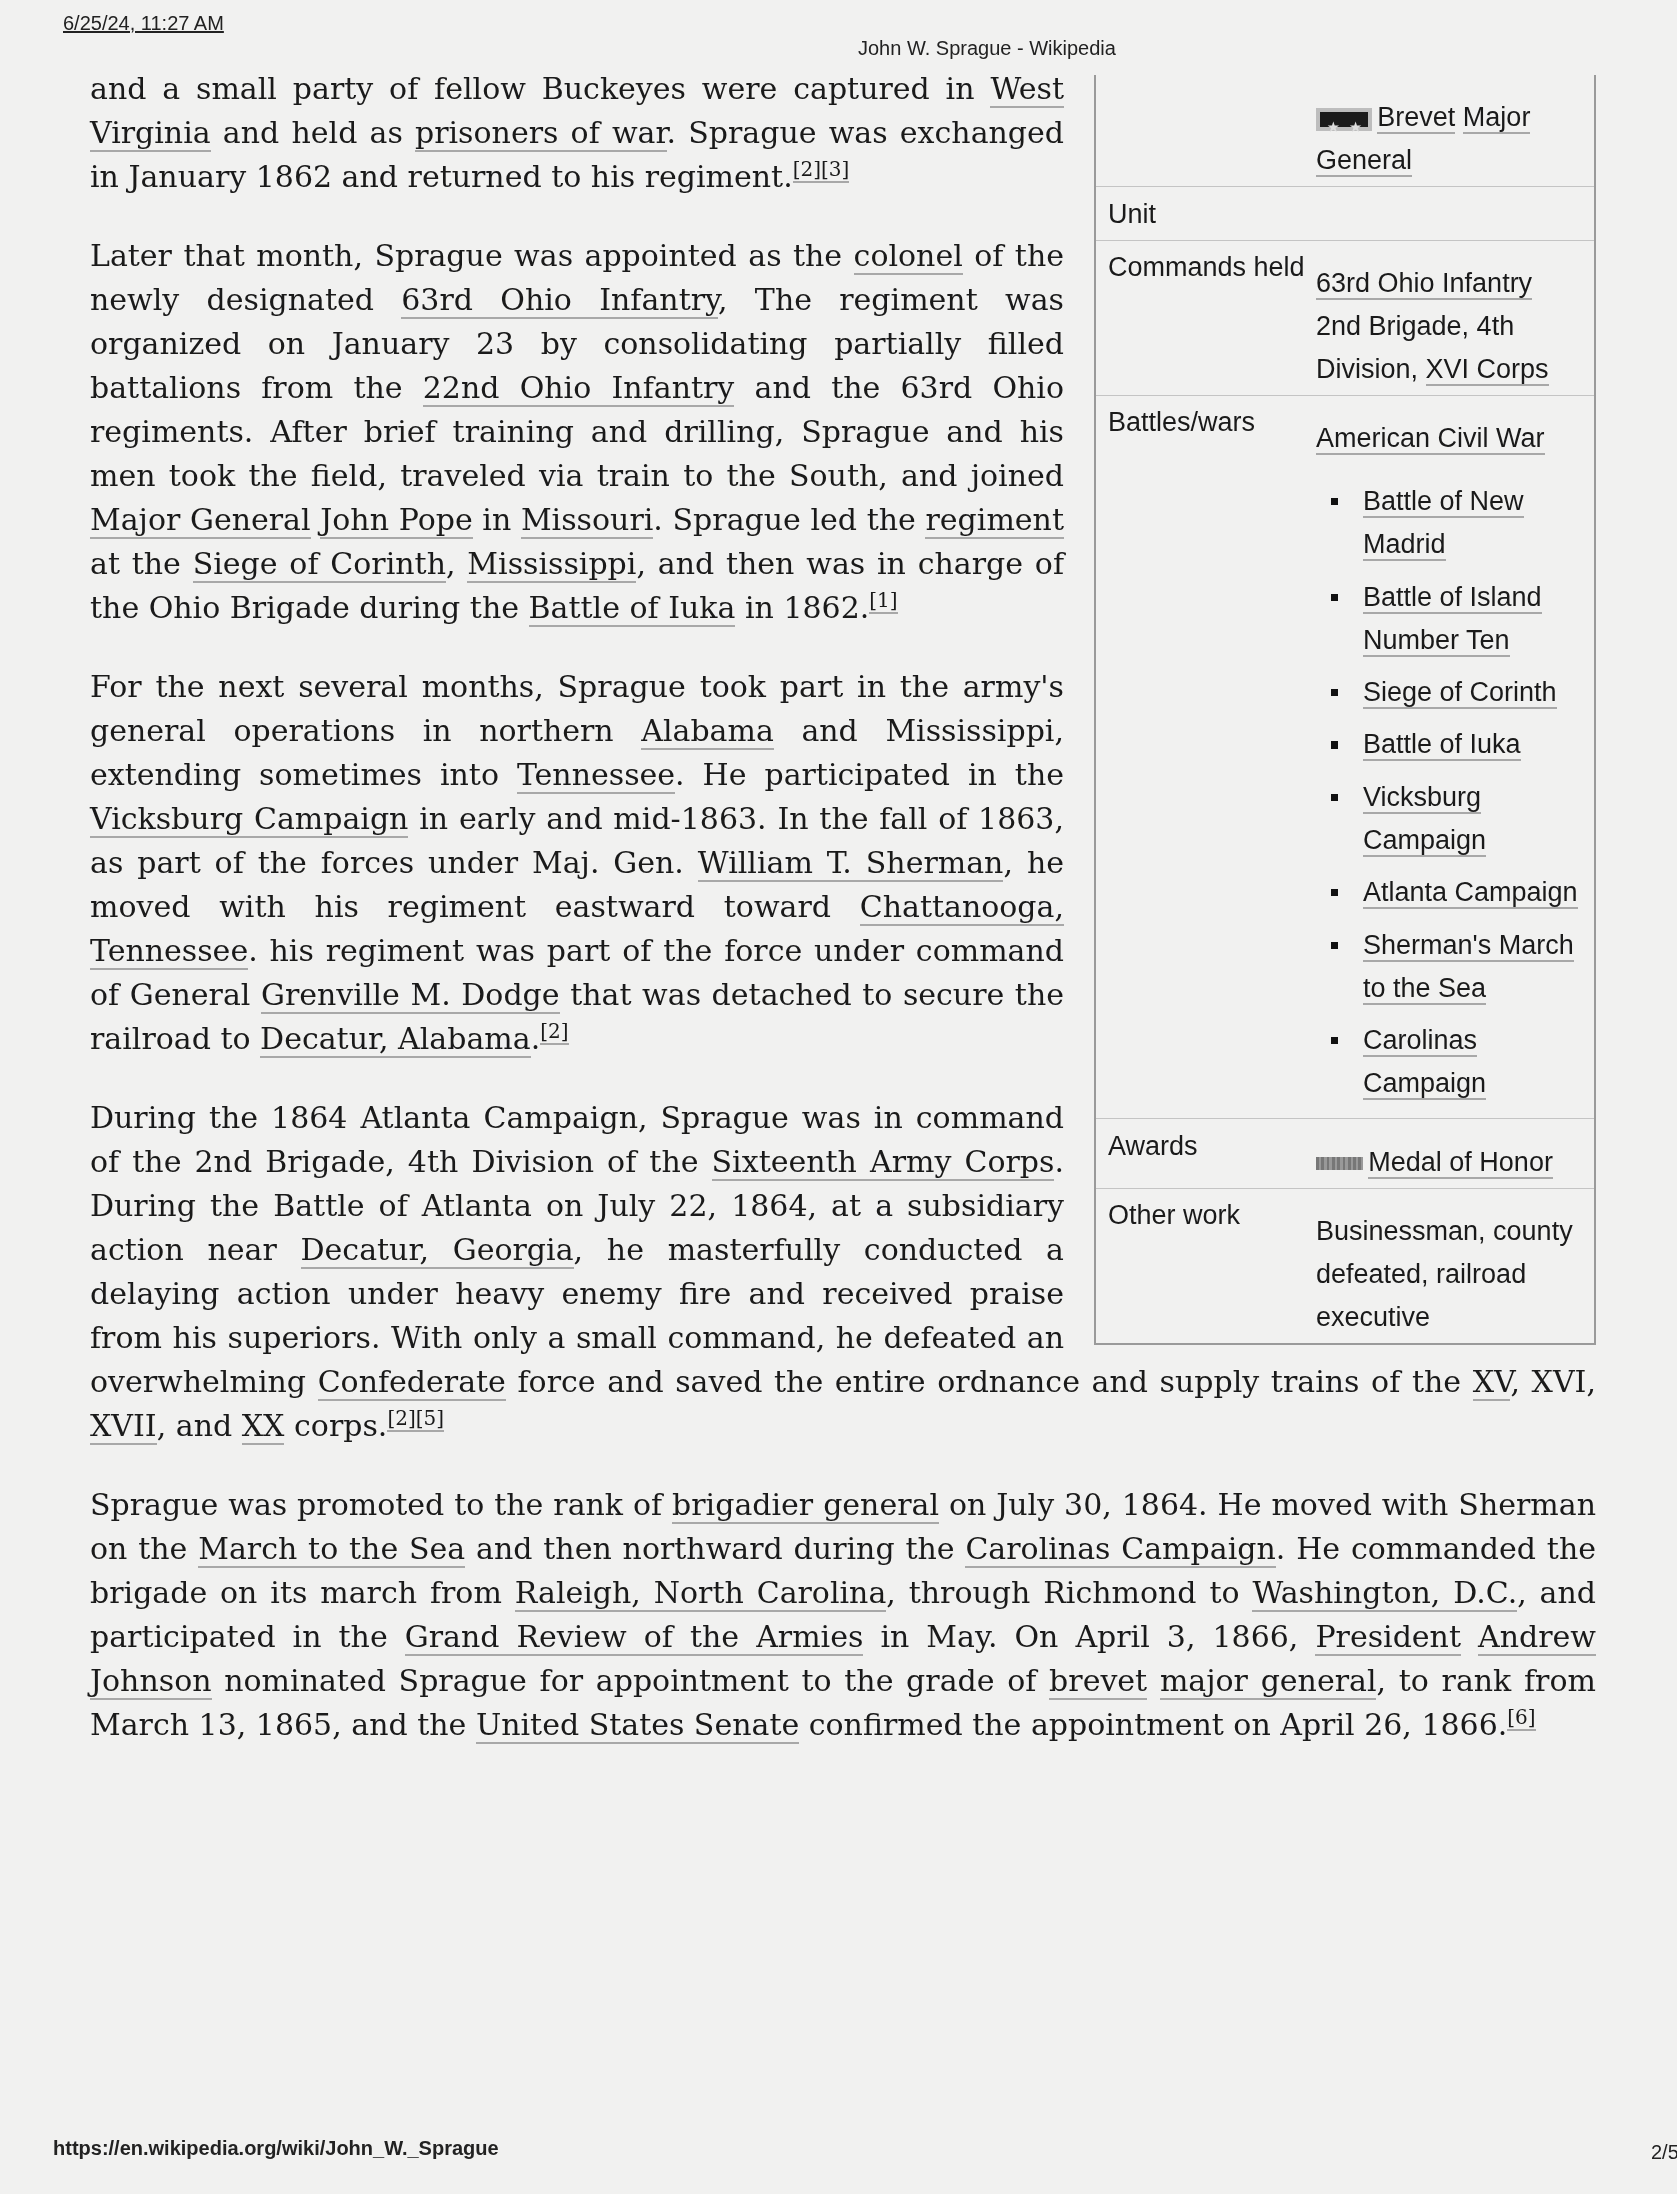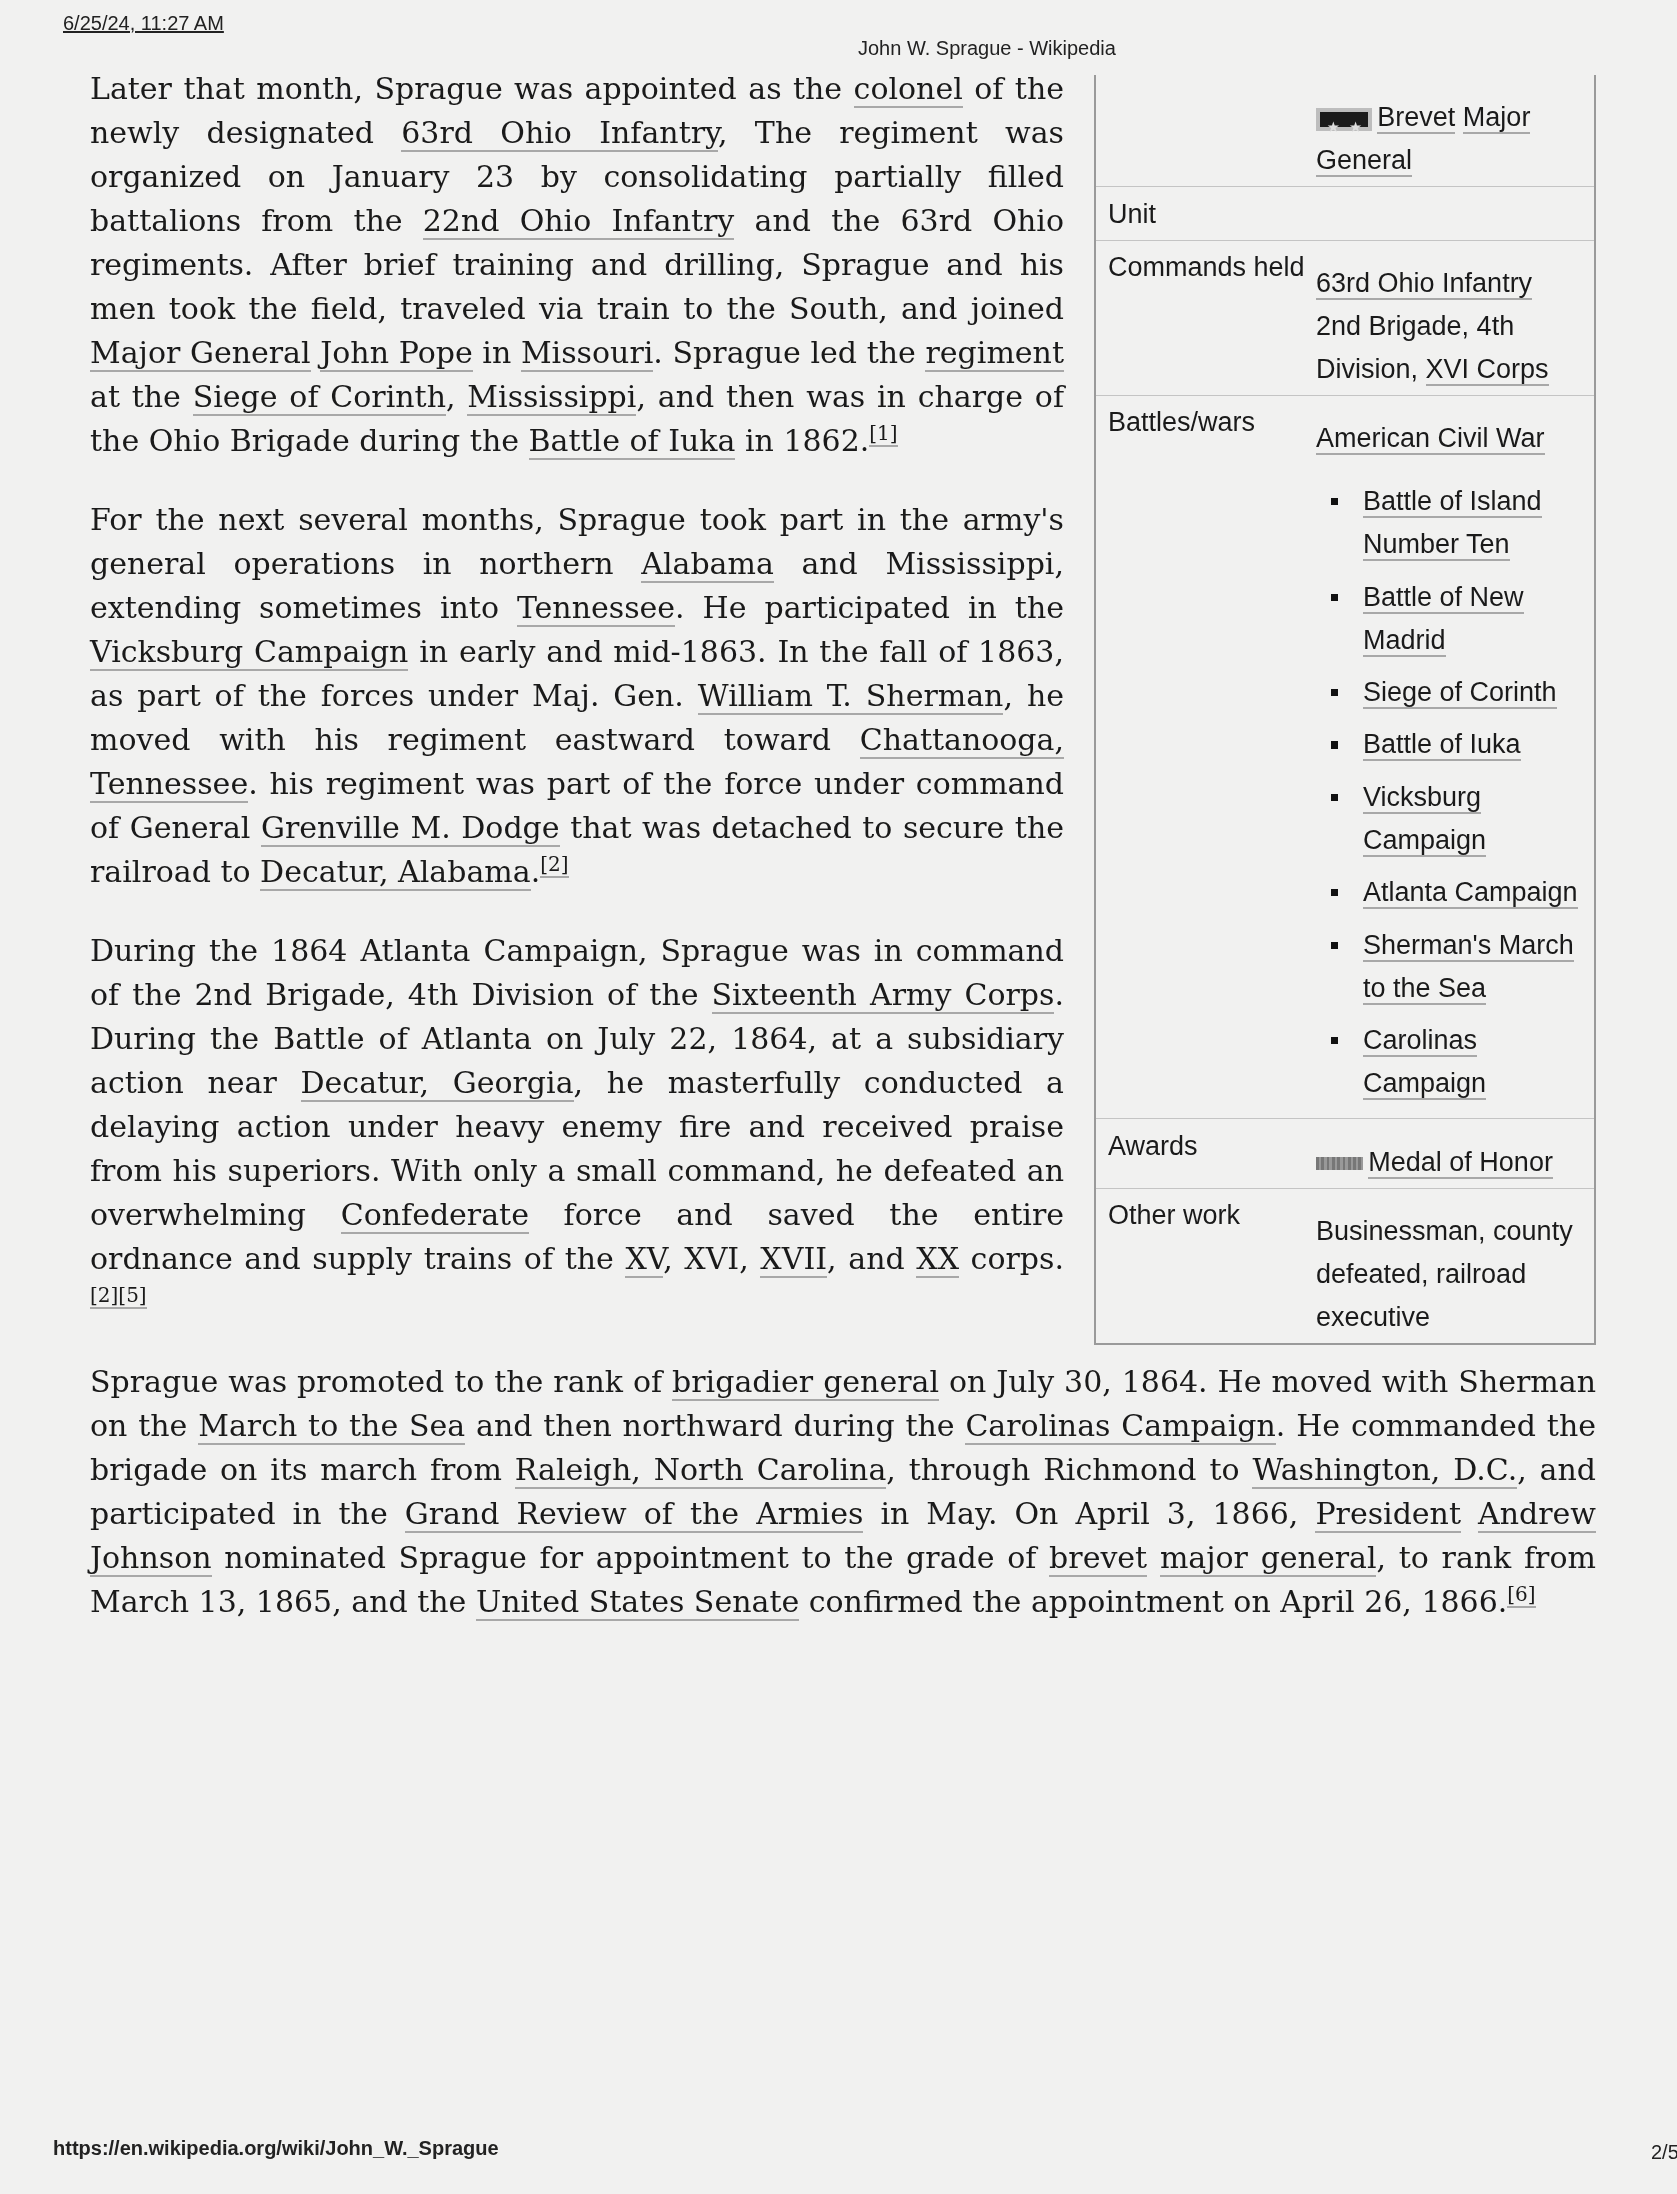--- a/index.html
+++ b/index.html
@@ -99,41 +99,42 @@
       <div class="val">
         <a class="lnk">63rd Ohio Infantry</a><br>
         <span>2nd Brigade, 4th Division, </span><a class="lnk">XVI Corps</a>
       </div>
     </div>
     <div class="row">
       <div class="lbl">Battles/wars</div>
       <div class="val">
         <a class="lnk">American Civil War</a>
         <ul>
+          <li><a class="lnk">Battle of New Madrid</a></li>
           <li><a class="lnk">Battle of Island Number Ten</a></li>
-          <li><a class="lnk">Battle of New Madrid</a></li>
           <li><a class="lnk">Siege of Corinth</a></li>
           <li><a class="lnk">Battle of Iuka</a></li>
           <li><a class="lnk">Vicksburg Campaign</a></li>
           <li><a class="lnk">Atlanta Campaign</a></li>
           <li><a class="lnk">Sherman's March to the Sea</a></li>
           <li><a class="lnk">Carolinas Campaign</a></li>
         </ul>
       </div>
     </div>
     <div class="row">
       <div class="lbl">Awards</div>
       <div class="val"><span class="ribbon"></span><a class="lnk">Medal of Honor</a></div>
     </div>
     <div class="row">
       <div class="lbl">Other work</div>
       <div class="val">Businessman, county defeated, railroad executive</div>
     </div>
   </div>
 
+  <p><span>and a small party of fellow Buckeyes were captured in </span><a class="lnk">West Virginia</a><span> and held as </span><a class="lnk">prisoners of war</a><span>. Sprague was exchanged in January 1862 and returned to his regiment.</span><sup class="ref"><a>[2]</a><a>[3]</a></sup></p>
 
   <p><span>Later that month, Sprague was appointed as the </span><a class="lnk">colonel</a><span> of the newly designated </span><a class="lnk">63rd Ohio Infantry</a><span>, The regiment was organized on January 23 by consolidating partially filled battalions from the </span><a class="lnk">22nd Ohio Infantry</a><span> and the 63rd Ohio regiments. After brief training and drilling, Sprague and his men took the field, traveled via train to the South, and joined </span><a class="lnk">Major General</a><span> </span><a class="lnk">John Pope</a><span> in </span><a class="lnk">Missouri</a><span>. Sprague led the </span><a class="lnk">regiment</a><span> at the </span><a class="lnk">Siege of Corinth</a><span>, </span><a class="lnk">Mississippi</a><span>, and then was in charge of the Ohio Brigade during the </span><a class="lnk">Battle of Iuka</a><span> in 1862.</span><sup class="ref"><a>[1]</a></sup></p>
 
   <p><span>For the next several months, Sprague took part in the army's general operations in northern </span><a class="lnk">Alabama</a><span> and Mississippi, extending sometimes into </span><a class="lnk">Tennessee</a><span>. He participated in the </span><a class="lnk">Vicksburg Campaign</a><span> in early and mid-1863. In the fall of 1863, as part of the forces under Maj. Gen. </span><a class="lnk">William T. Sherman</a><span>, he moved with his regiment eastward toward </span><a class="lnk">Chattanooga, Tennessee</a><span>. his regiment was part of the force under command of General </span><a class="lnk">Grenville M. Dodge</a><span> that was detached to secure the railroad to </span><a class="lnk">Decatur, Alabama</a><span>.</span><sup class="ref"><a>[2]</a></sup></p>
 
   <p><span>During the 1864 Atlanta Campaign, Sprague was in command of the 2nd Brigade, 4th Division of the </span><a class="lnk">Sixteenth Army Corps</a><span>. During the Battle of Atlanta on July 22, 1864, at a subsidiary action near </span><a class="lnk">Decatur, Georgia</a><span>, he masterfully conducted a delaying action under heavy enemy fire and received praise from his superiors. With only a small command, he defeated an overwhelming </span><a class="lnk">Confederate</a><span> force and saved the entire ordnance and supply trains of the </span><a class="lnk">XV</a><span>, XVI, </span><a class="lnk">XVII</a><span>, and </span><a class="lnk">XX</a><span> corps.</span><sup class="ref"><a>[2]</a><a>[5]</a></sup></p>
 
   <p><span>Sprague was promoted to the rank of </span><a class="lnk">brigadier general</a><span> on July 30, 1864. He moved with Sherman on the </span><a class="lnk">March to the Sea</a><span> and then northward during the </span><a class="lnk">Carolinas Campaign</a><span>. He commanded the brigade on its march from </span><a class="lnk">Raleigh, North Carolina</a><span>, through Richmond to </span><a class="lnk">Washington, D.C.</a><span>, and participated in the </span><a class="lnk">Grand Review of the Armies</a><span> in May. On April 3, 1866, </span><a class="lnk">President</a><span> </span><a class="lnk">Andrew Johnson</a><span> nominated Sprague for appointment to the grade of </span><a class="lnk">brevet</a><span> </span><a class="lnk">major general</a><span>, to rank from March 13, 1865, and the </span><a class="lnk">United States Senate</a><span> confirmed the appointment on April 26, 1866.</span><sup class="ref"><a>[6]</a></sup></p>
 
 </div>

